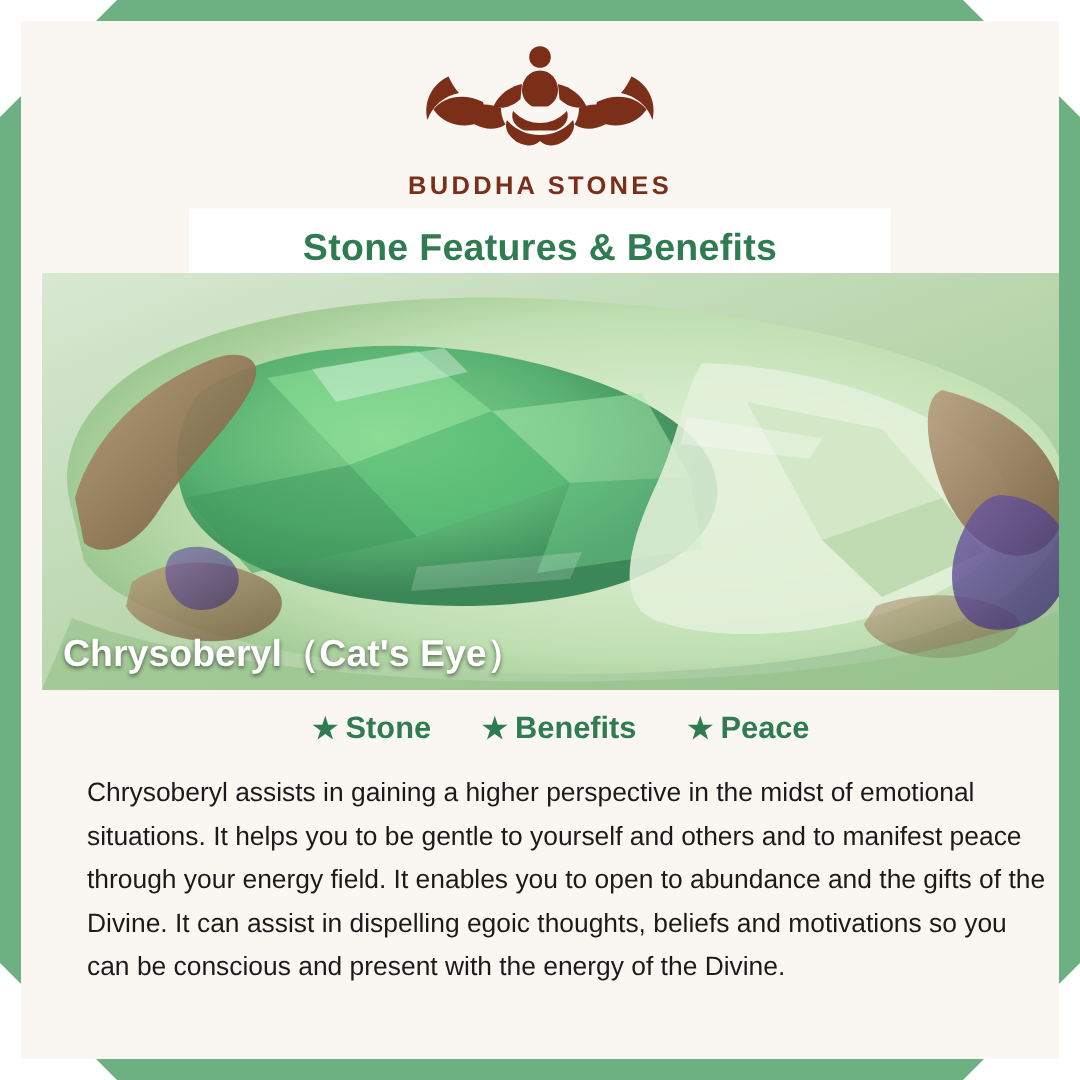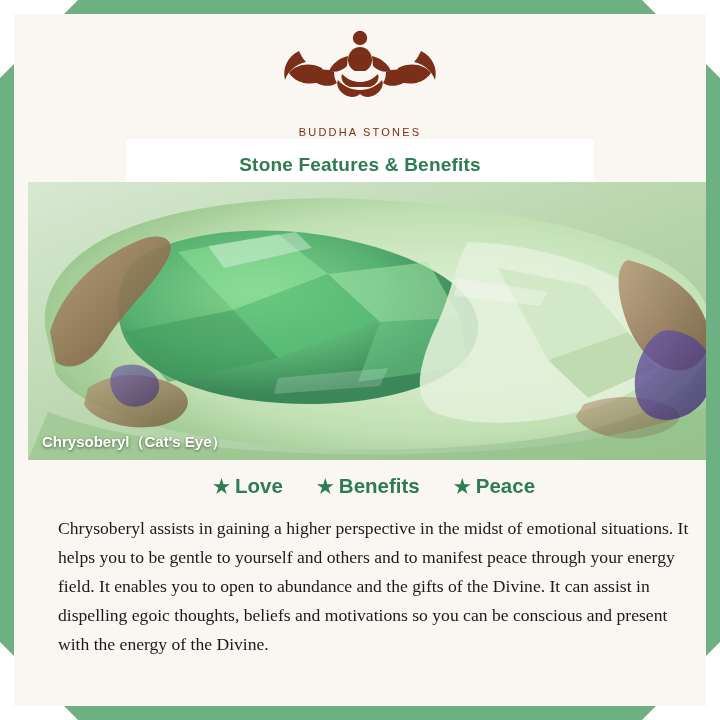--- a/index.html
+++ b/index.html
@@ -74,42 +74,42 @@
     position: absolute;
     left: 0; top: 8px;
     width: 692px;
     text-align: center;
   }
   .logo-mark {
     display: block;
     margin: 0 auto;
   }
   .brand-name {
-    margin-top: 20px;
-    font-size: 11px;
+    margin-top: 8px;
+    font-size: 17px;
     letter-spacing: 2.2px;
     color: #7b2e18;
-    font-weight: 400;
+    font-weight: 700;
     font-family: "Liberation Sans", sans-serif;
   }
 
   
   .title-band {
     position: absolute;
     left: 112px;
     top: 125px;
     width: 468px;
     height: 52px;
     background: #ffffff;
     display: flex;
     align-items: center;
     justify-content: center;
   }
   .title-band .title-text {
-    font-size: 19px;
+    font-size: 25px;
     font-weight: 700;
     color: #2f7b52;
     letter-spacing: 0.2px;
     font-family: "Liberation Sans", sans-serif;
   }
 
   
   .hero {
     position: absolute;
     left: 14px;
@@ -120,21 +120,21 @@
     background: #8fbf85;
   }
   .hero svg { display: block; }
 
   .caption {
     position: absolute;
     left: 0;
     bottom: 4px;
     padding: 2px 14px 4px 14px;
     color: #ffffff;
-    font-size: 15px;
+    font-size: 25px;
     font-weight: 700;
     text-shadow: 0 1px 3px rgba(0,0,0,0.55);
     font-family: "Liberation Sans", sans-serif;
     white-space: nowrap;
   }
 
   
   .benefits {
     position: absolute;
     left: 14px;
@@ -162,21 +162,21 @@
 
   
   .body-text {
     position: absolute;
     left: 44px;
     top: 500px;
     width: 644px;
     color: #1a1a1a;
     font-size: 17.6px;
     line-height: 29px;
-    font-family: Liberation Serif, serif;
+    font-family: Liberation Sans, sans-serif;
     text-align: left;
   }
 </style>
 </head>
 <body>
 
 <div class="page">
 
   <div class="frame-bg"></div>
   <div class="corner-tl"></div>
@@ -282,21 +282,21 @@
         <path d="M250 196 L360 186 L352 204 L246 212 Z" fill="#ffffff" opacity="0.18"></path>
 
         <path d="M20 230 C120 268 300 280 470 268 C560 262 640 244 690 220 L692 278 L0 278 Z" fill="#8fbf85" opacity="0.55"></path>
       </svg>
       <div class="caption">Chrysoberyl（Cat's Eye）</div>
     </div>
 
     <div class="benefits">
       <div class="benefit">
         <span class="star">★</span>
-        <span>Love</span>
+        <span>Stone</span>
       </div>
       <div class="benefit">
         <span class="star">★</span>
         <span>Benefits</span>
       </div>
       <div class="benefit">
         <span class="star">★</span>
         <span>Peace</span>
       </div>
     </div>

